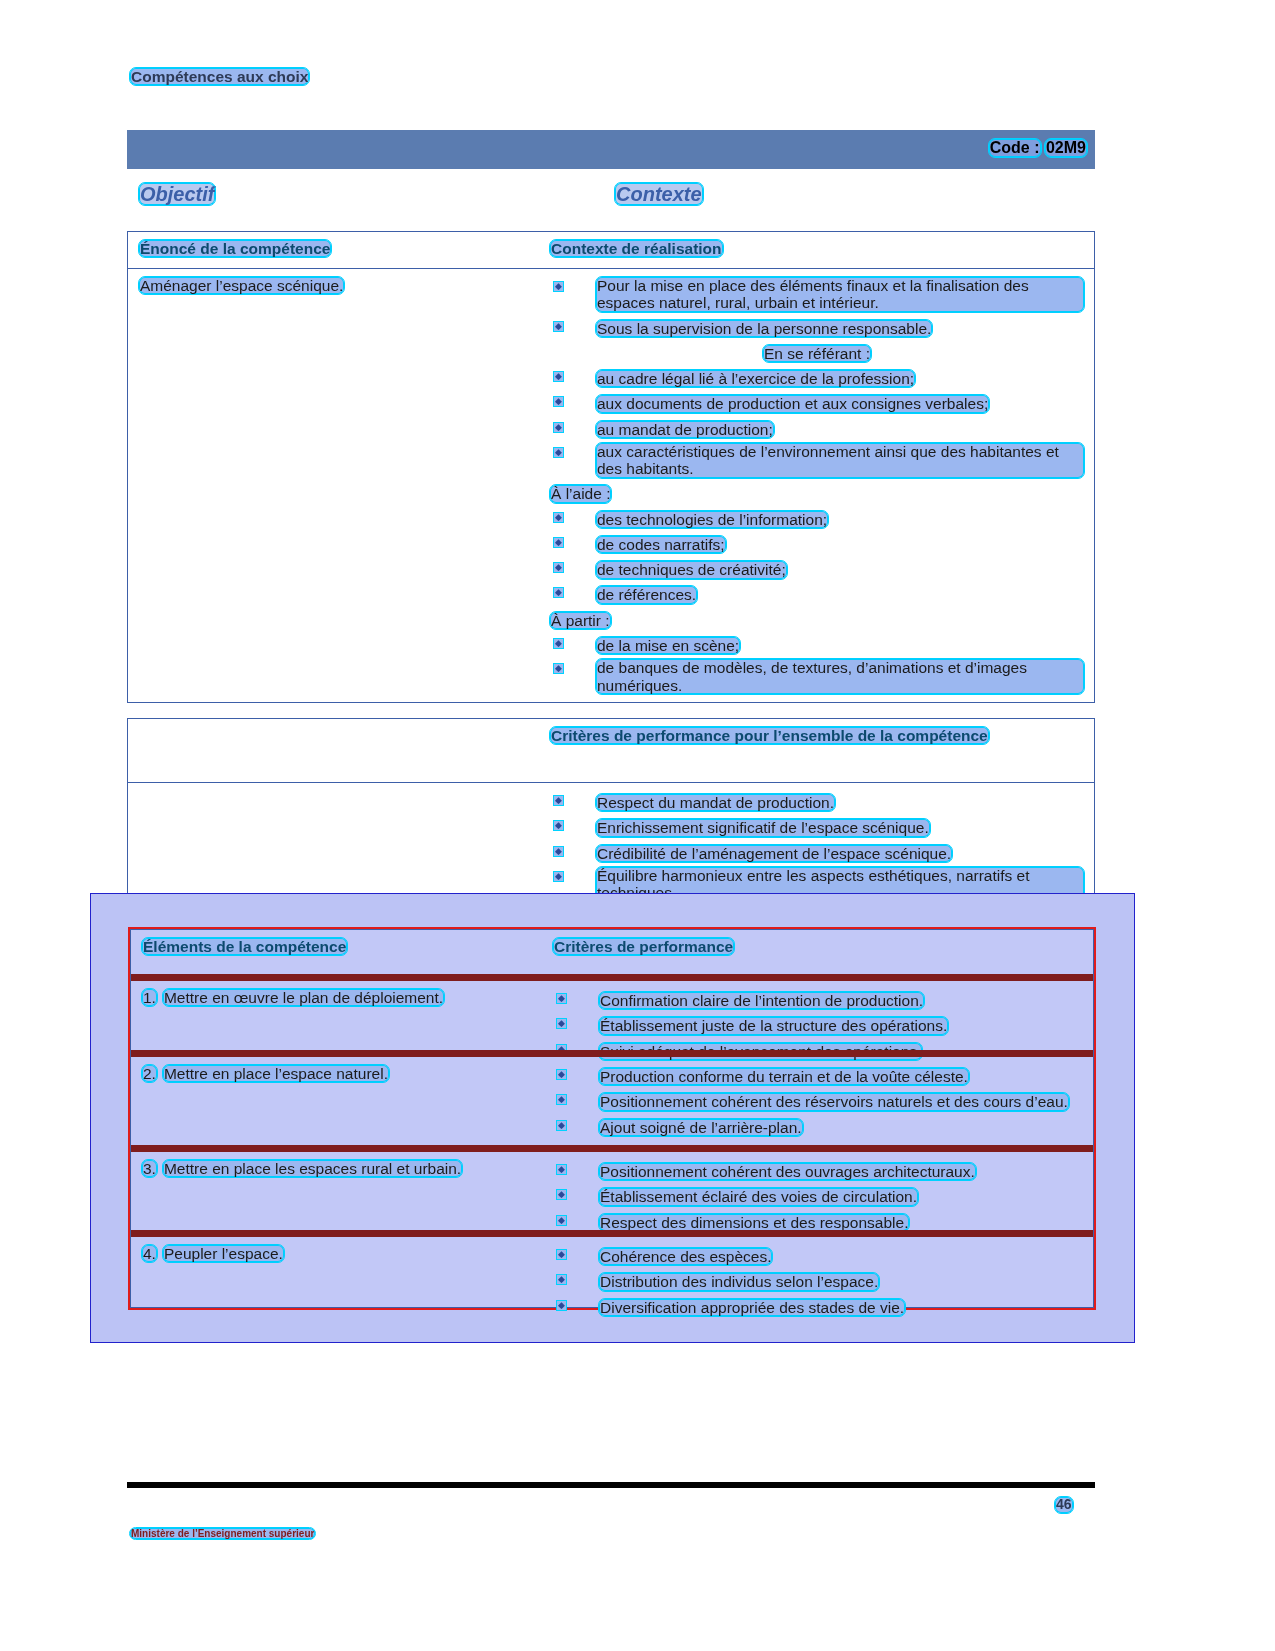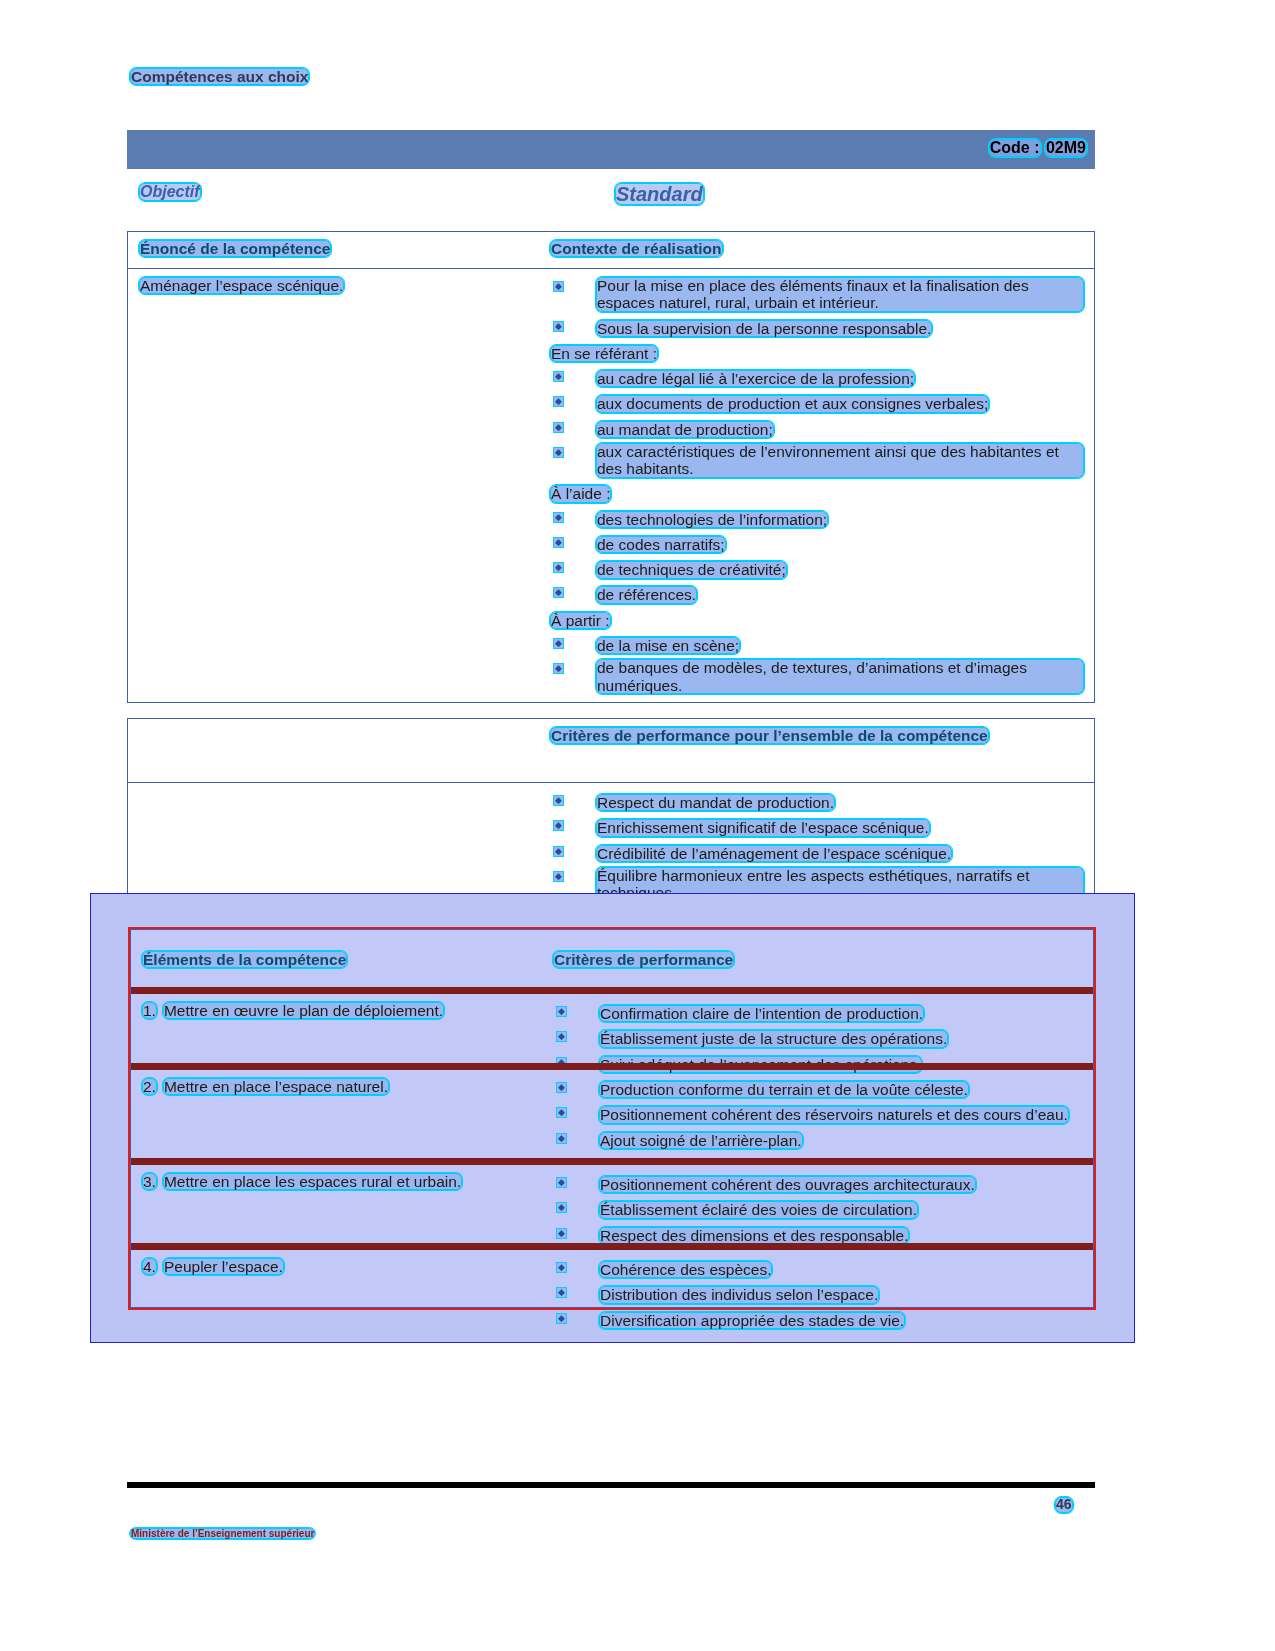--- a/index.html
+++ b/index.html
@@ -73,21 +73,21 @@
     position: absolute;
     left: 127px;
     top: 183px;
     width: 968px;
     height: 30px;
   }
   .obj-title {
     position: absolute;
     left: 12px;
     top: 0;
-    font-size: 16px;
+    font-size: 20px;
     font-style: italic;
     font-weight: bold;
     color: #3b5fa8;
   }
   .std-title {
     position: absolute;
     left: 488px;
     top: 0;
     font-size: 20px;
     font-style: italic;
@@ -195,21 +195,20 @@
   .red-frame .innertbl {
     position: absolute;
     left: 0; top: 0; right: 0; bottom: 0;
     border: 1px solid #3d5fa8;
     box-sizing: border-box;
   }
   .sec {
     position: absolute;
     left: 0; right: 0;
     box-sizing: border-box;
-    margin-top: 13px;
   }
   .sec + .sec { border-top: 7px solid #7f1d1d; }
 
   
   .footer-rule {
     position: absolute;
     left: 127px;
     top: 1482px;
     width: 968px;
     height: 6px;
@@ -247,42 +246,42 @@
       <span class="hl">Code :</span>
       <span class="hl">02M9</span>
     </div>
   </div>
 
   <div class="obj-row">
     <div class="obj-title">
       <span class="hl" style="background:#b9c9ef;">Objectif</span>
     </div>
     <div class="std-title">
-      <span class="hl" style="background:#b9c9ef;">Standard</span>
+      <span class="hl" style="background:#b9c9ef;">Contexte</span>
     </div>
   </div>
 
   <div class="tbl" id="table-statement">
     <div class="hdrrow">
       <div class="cellL hdr">
         <span class="hl">Énoncé de la compétence</span>
       </div>
       <div class="cellR hdr">
         <span class="hl">Contexte de réalisation</span>
       </div>
     </div>
     <div class="bodyrow rowline">
       <div class="cellL txt">
         <span class="hl">Aménager l’espace scénique.</span>
       </div>
       <div class="cellR txt">
         <ul class="b" id="context-list">
             <li><span class="bullet">◆</span><span class="hl">Pour la mise en place des éléments finaux et la finalisation des espaces naturel, rural, urbain et intérieur.</span></li>
             <li><span class="bullet">◆</span><span class="hl">Sous la supervision de la personne responsable.</span></li>
-            <li class="plain-line" style="padding-left: 0px;"><span class="hl">En se référant :</span></li>
+            <li class="plain-line" style="padding-left: 0px; text-align: center;"><span class="hl">En se référant :</span></li>
             <li><span class="bullet">◆</span><span class="hl">au cadre légal lié à l’exercice de la profession;</span></li>
             <li><span class="bullet">◆</span><span class="hl">aux documents de production et aux consignes verbales;</span></li>
             <li><span class="bullet">◆</span><span class="hl">au mandat de production;</span></li>
             <li><span class="bullet">◆</span><span class="hl">aux caractéristiques de l’environnement ainsi que des habitantes et des habitants.</span></li>
             <li class="plain-line" style="padding-left: 0px;"><span class="hl">À l’aide :</span></li>
             <li><span class="bullet">◆</span><span class="hl">des technologies de l’information;</span></li>
             <li><span class="bullet">◆</span><span class="hl">de codes narratifs;</span></li>
             <li><span class="bullet">◆</span><span class="hl">de techniques de créativité;</span></li>
             <li><span class="bullet">◆</span><span class="hl">de références.</span></li>
             <li class="plain-line" style="padding-left: 0px;"><span class="hl">À partir :</span></li>

